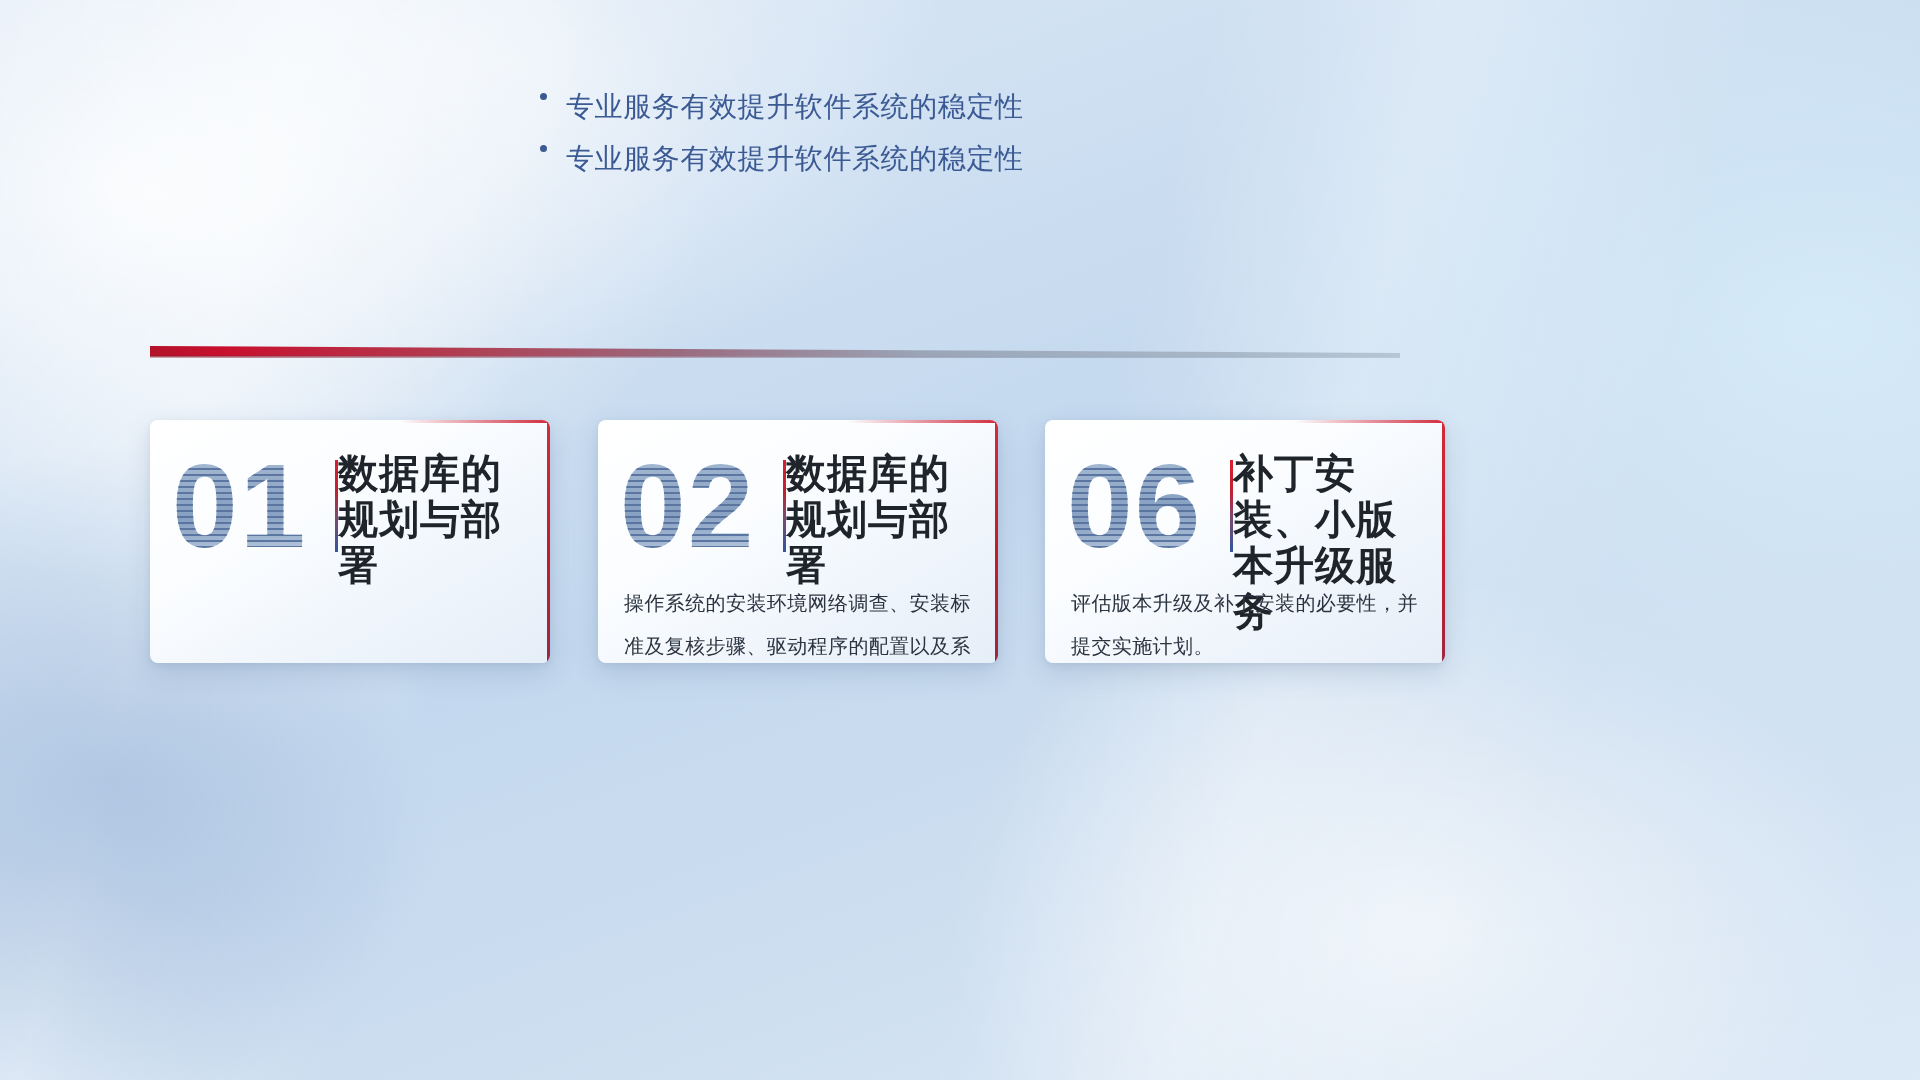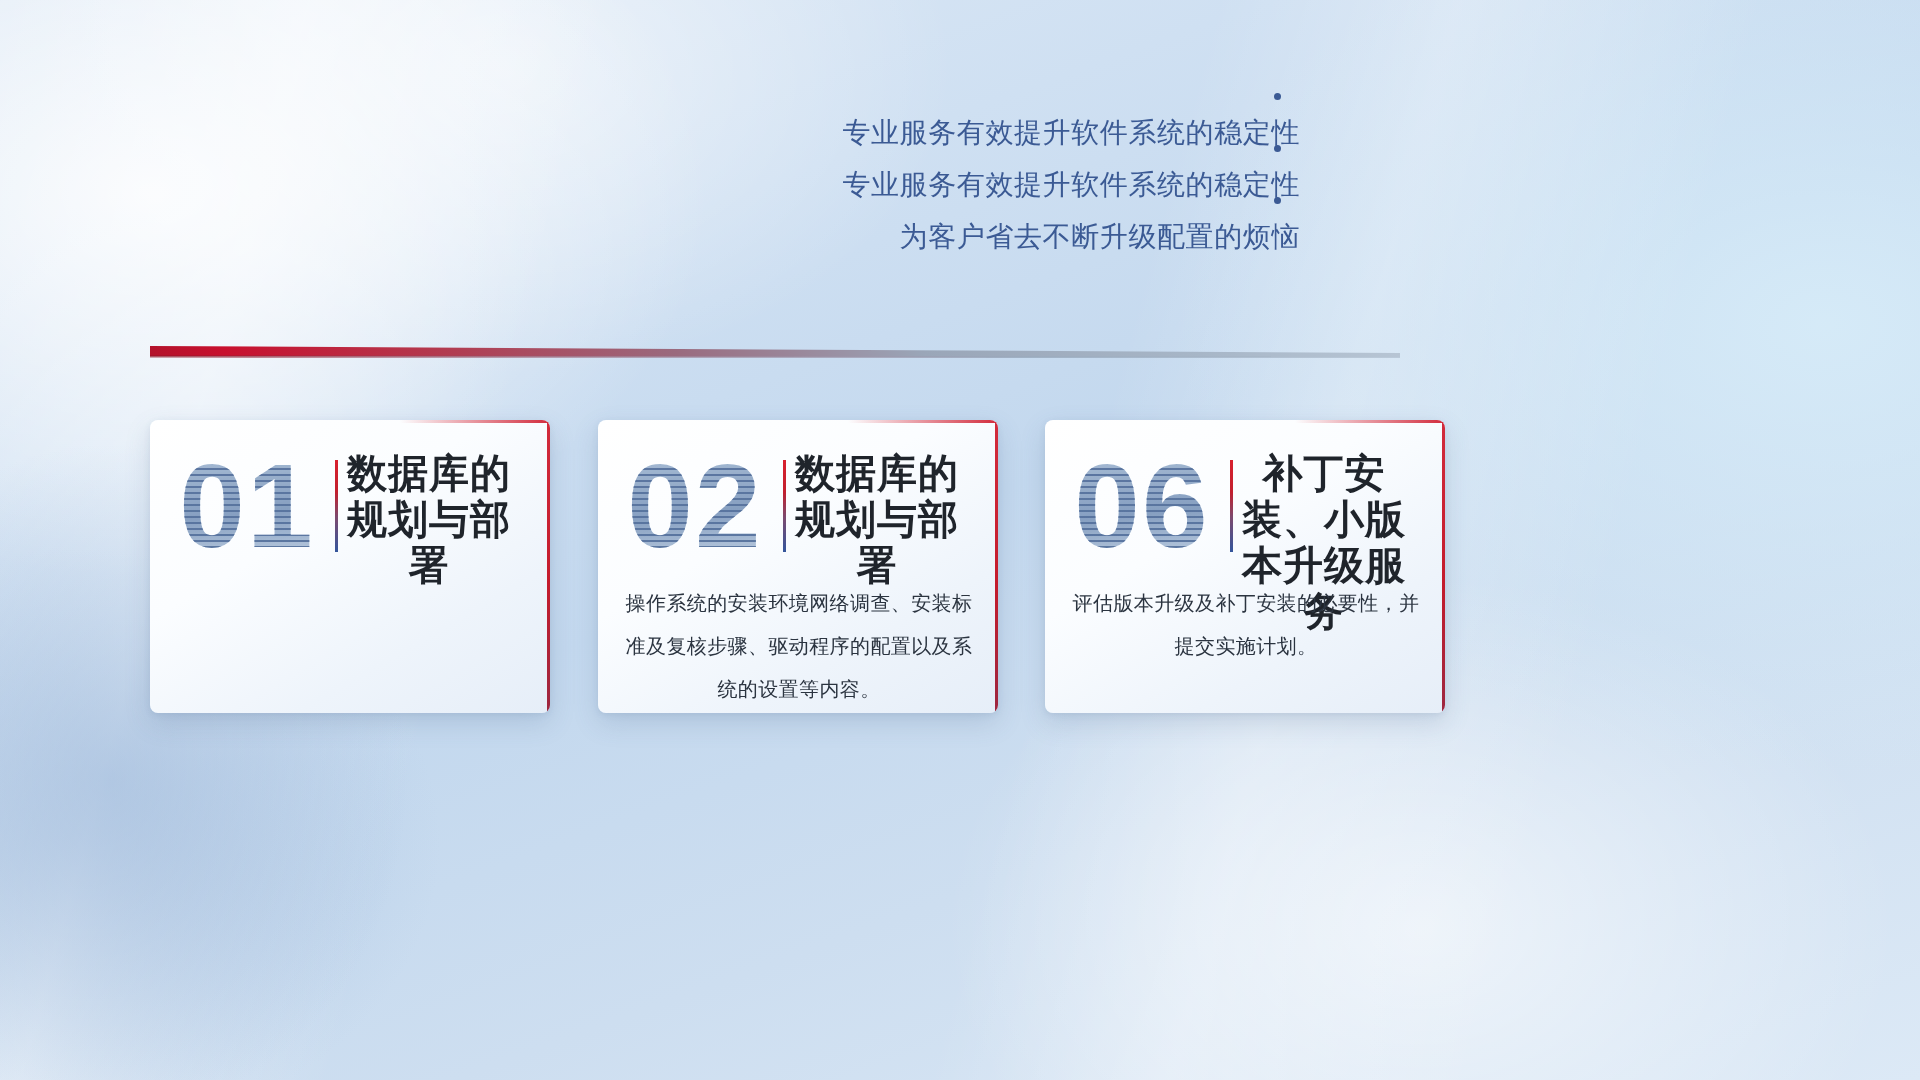--- a/index.html
+++ b/index.html
@@ -49,23 +49,22 @@
   
   .bullets {
     position: absolute;
     left: 540px;
     top: 88px;
     width: 760px;
     z-index: 5;
   }
   .bullet-row {
     display: flex;
-    align-items: flex-end;
+    align-items: flex-start;
     height: 52px;
-    flex-direction: column;
   }
   .bullet-dot {
     width: 26px;
     flex: 0 0 26px;
     color: #3b5a94;
     font-size: 20px;
     line-height: 1;
     position: relative;
     top: -3px;
   }
@@ -101,27 +100,26 @@
     left: 150px;
     top: 420px;
     width: 1300px;
     height: 330px;
     z-index: 6;
   }
   .card {
     position: absolute;
     top: 0;
     width: 400px;
-    height: 293px;
+    height: 243px;
     border-radius: 8px;
     background:
       linear-gradient(150deg, #ffffff 0%, #fbfdff 38%, #eef4fb 72%, #e6eef8 100%);
     box-shadow: 0 10px 26px rgba(70,100,140,0.18), 0 2px 6px rgba(70,100,140,0.10);
     overflow: hidden;
-    text-align: center;
   }
   .card.c1 { left: 0px; }
   .card.c2 { left: 448px; }
   .card.c3 { left: 895px; }
 
   
   .card-accent {
     position: absolute;
     right: 0;
     top: 0;
@@ -219,24 +217,20 @@
       <span class="bullet-dot"><i></i></span>
       <span class="bullet-text">专业服务有效提升软件系统的稳定性</span>
     </div>
 
 
     <div class="bullet-row">
       <span class="bullet-dot"><i></i></span>
       <span class="bullet-text">专业服务有效提升软件系统的稳定性</span>
     </div>
 
-    <div class="bullet-row">
-      <span class="bullet-dot"><i></i></span>
-      <span class="bullet-text">为客户省去不断升级配置的烦恼</span>
-    </div>
 
   </div>
 
   <div class="divider-wrap">
     <svg viewBox="0 0 1250 20" preserveAspectRatio="none" aria-hidden="true">
       <defs>
         <linearGradient id="divgrad" x1="0" y1="0" x2="1" y2="0">
           <stop offset="0%" stop-color="#b3122b"></stop>
           <stop offset="6%" stop-color="#c8102e"></stop>
           <stop offset="22%" stop-color="#b4374c"></stop>

